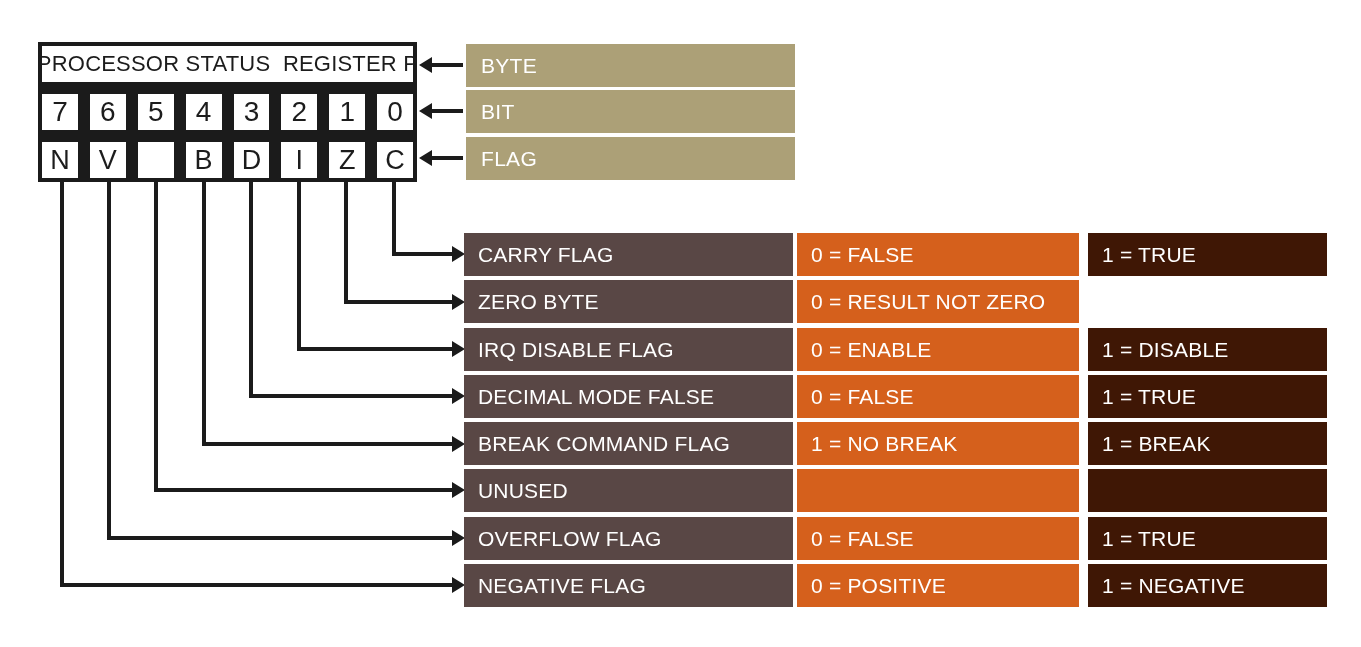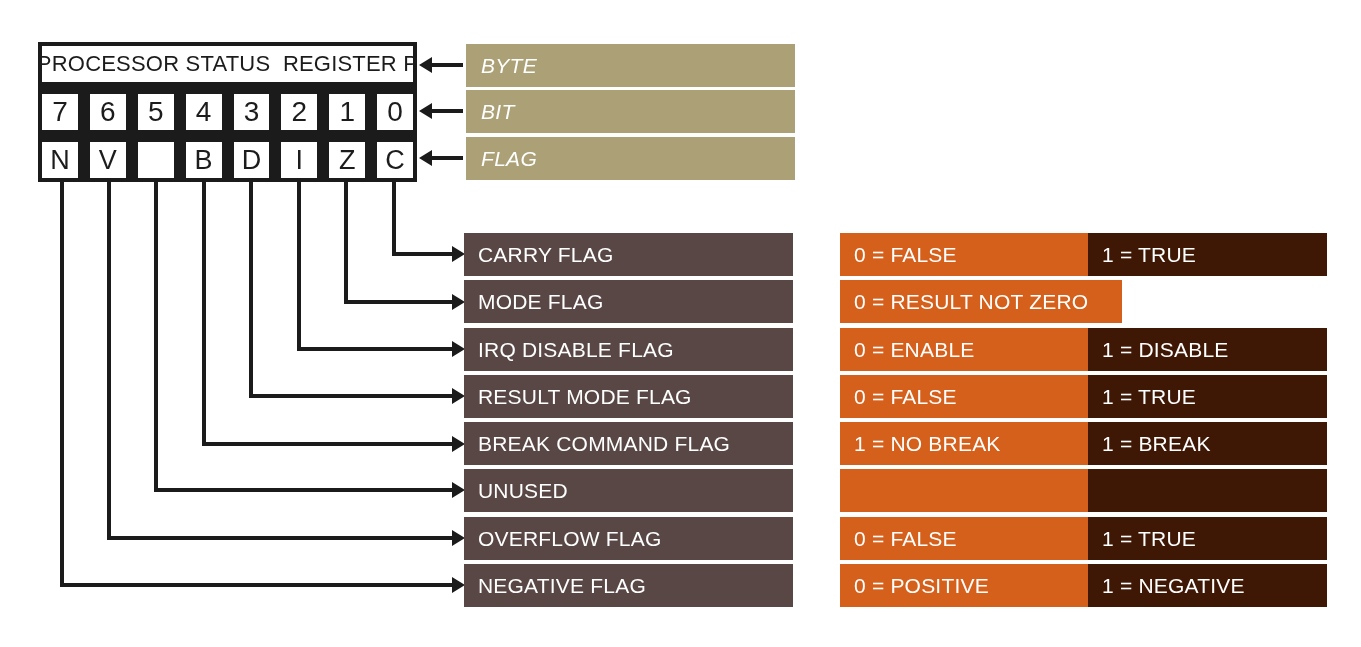--- a/index.html
+++ b/index.html
@@ -25,32 +25,32 @@
     color:#1c1c1c;
   }
   .reg-title{grid-column:1 / span 8;font-size:22px;white-space:pre;letter-spacing:.2px;}
   .bit-cell{font-size:28px;}
   .flag-cell{font-size:27px;}
 
   
   .legend-box{
     position:absolute;left:466px;width:329px;height:43px;background:var(--tan);
     color:#fff;display:flex;align-items:center;padding-left:15px;box-sizing:border-box;
-    font-size:21px;letter-spacing:.3px;font-style:italic;
+    font-size:21px;letter-spacing:.3px;
   }
 
   
   .trow{position:absolute;left:464px;width:847px;height:43px;}
   .trow .tcell{
     position:absolute;top:0;height:43px;box-sizing:border-box;
     display:flex;align-items:center;padding-left:14px;
     color:#fff;font-size:21px;letter-spacing:.2px;white-space:nowrap;
   }
   .tcell.name{left:0;width:329px;background:var(--taupe);}
-  .tcell.zero{left:333px;width:282px;background:var(--orange);margin-left:43px;}
+  .tcell.zero{left:333px;width:282px;background:var(--orange);}
   .tcell.one{left:624px;width:239px;background:var(--brown);}
 </style>
 </head>
 <body>
 
 <div class="canvas">
 
   <svg class="connectors" viewBox="0 0 1361 647">
 
     <g>
@@ -125,30 +125,30 @@
   <div class="legend-box" style="top:44px">BYTE</div>
   <div class="legend-box" style="top:137px">FLAG</div>
   <div class="legend-box" style="top:90px">BIT</div>
 
   <div class="trow" style="top:233px">
     <div class="tcell name">CARRY FLAG</div>
     <div class="tcell zero">0 = FALSE</div>
     <div class="tcell one">1 = TRUE</div>
   </div>
   <div class="trow" style="top:280px">
-    <div class="tcell name">MODE FLAG</div>
+    <div class="tcell name">ZERO BYTE</div>
     <div class="tcell zero">0 = RESULT NOT ZERO</div>
   </div>
   <div class="trow" style="top:328px">
     <div class="tcell name">IRQ DISABLE FLAG</div>
     <div class="tcell zero">0 = ENABLE</div>
     <div class="tcell one">1 = DISABLE</div>
   </div>
   <div class="trow" style="top:375px">
-    <div class="tcell name">RESULT MODE FLAG</div>
+    <div class="tcell name">DECIMAL MODE FALSE</div>
     <div class="tcell zero">0 = FALSE</div>
     <div class="tcell one">1 = TRUE</div>
   </div>
   <div class="trow" style="top:422px">
     <div class="tcell name">BREAK COMMAND FLAG</div>
     <div class="tcell zero">1 = NO BREAK</div>
     <div class="tcell one">1 = BREAK</div>
   </div>
   <div class="trow" style="top:469px">
     <div class="tcell name">UNUSED</div>

